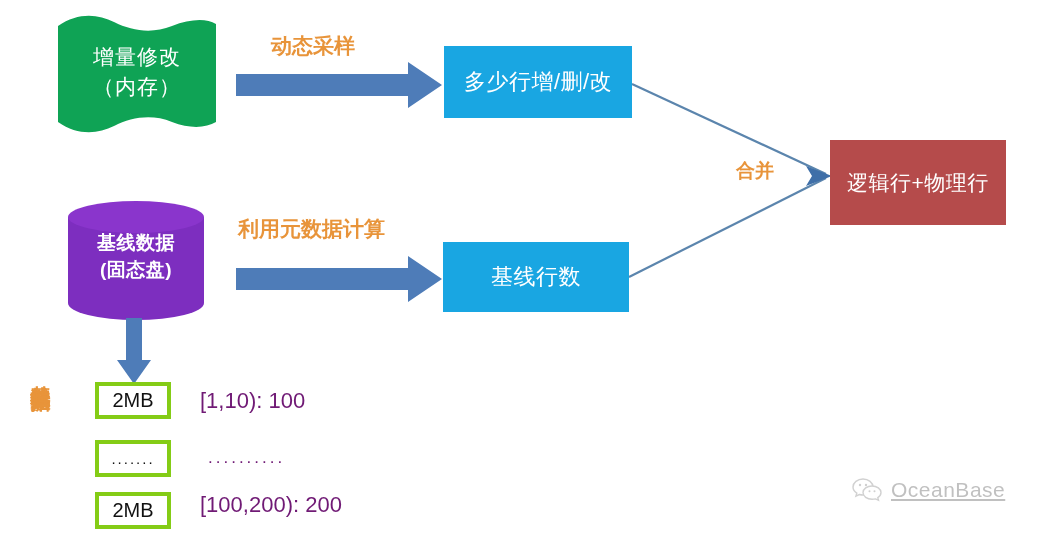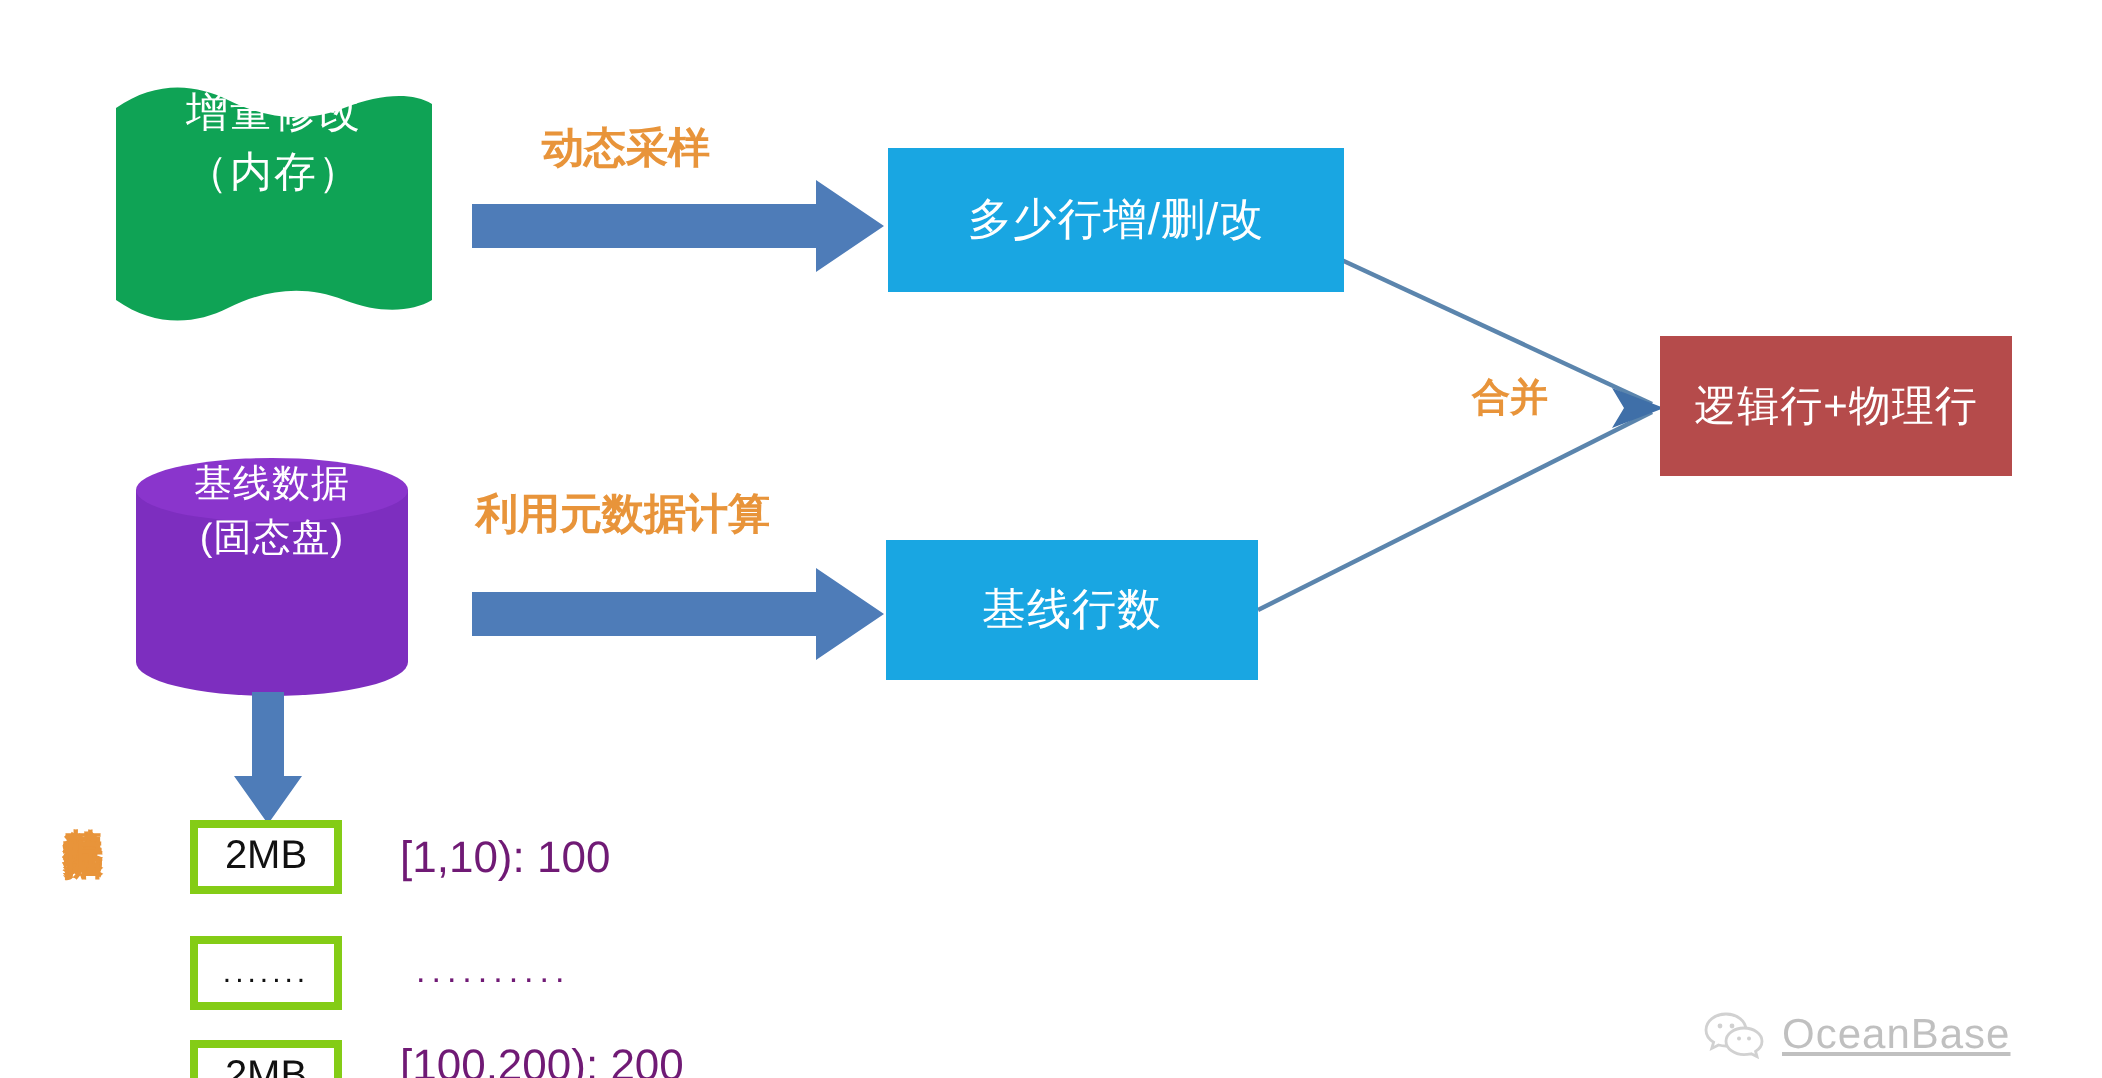--- a/index.html
+++ b/index.html
@@ -10,21 +10,21 @@
   body {
     font-family: "Liberation Sans", "DejaVu Sans", sans-serif;
   }
   #canvas {
     position: relative;
     width: 1051px;
     height: 539px;
     background: #ffffff;
     overflow: hidden;
   }
-  .abs { position: absolute; margin-top: 28px; }
+  .abs { position: absolute; }
 
   
   .wave-shape {
     left: 56px; top: 12px; width: 162px; height: 126px;
   }
   .wave-label {
     position: absolute;
     left: 56px; top: 42px; width: 162px;
     text-align: center;
     color: #ffffff;
@@ -39,44 +39,45 @@
   }
   .cyl-label {
     position: absolute;
     left: 66px; top: 229px; width: 140px;
     text-align: center;
     color: #ffffff;
     font-size: 19px;
     line-height: 27px;
     letter-spacing: 0.5px;
     pointer-events: none;
+    font-weight: bold;
   }
 
   .blue-box {
     background: #19A6E2;
     color: #ffffff;
     display: flex;
     align-items: center;
     justify-content: center;
     font-size: 22px;
     letter-spacing: 0.5px;
   }
-  #box-rows-changed { left: 444px; top: 46px; width: 228px; height: 72px; }
+  #box-rows-changed { left: 444px; top: 46px; width: 188px; height: 72px; }
   #box-baseline-rows { left: 443px; top: 242px; width: 186px; height: 70px; }
 
   .red-box {
     background: #B54B4B;
     color: #ffffff;
     display: flex;
     align-items: center;
     justify-content: center;
     font-size: 21px;
     letter-spacing: 0.5px;
   }
-  #box-merged { left: 830px; top: 140px; width: 176px; height: 70px; }
+  #box-merged { left: 830px; top: 140px; width: 176px; height: 85px; }
 
   
   .orange-label {
     color: #E8943A;
     font-size: 21px;
     font-weight: bold;
     white-space: nowrap;
   }
   #label-dynamic-sampling { left: 271px; top: 32px; }
   #label-metadata-calc    { left: 238px; top: 215px; }

